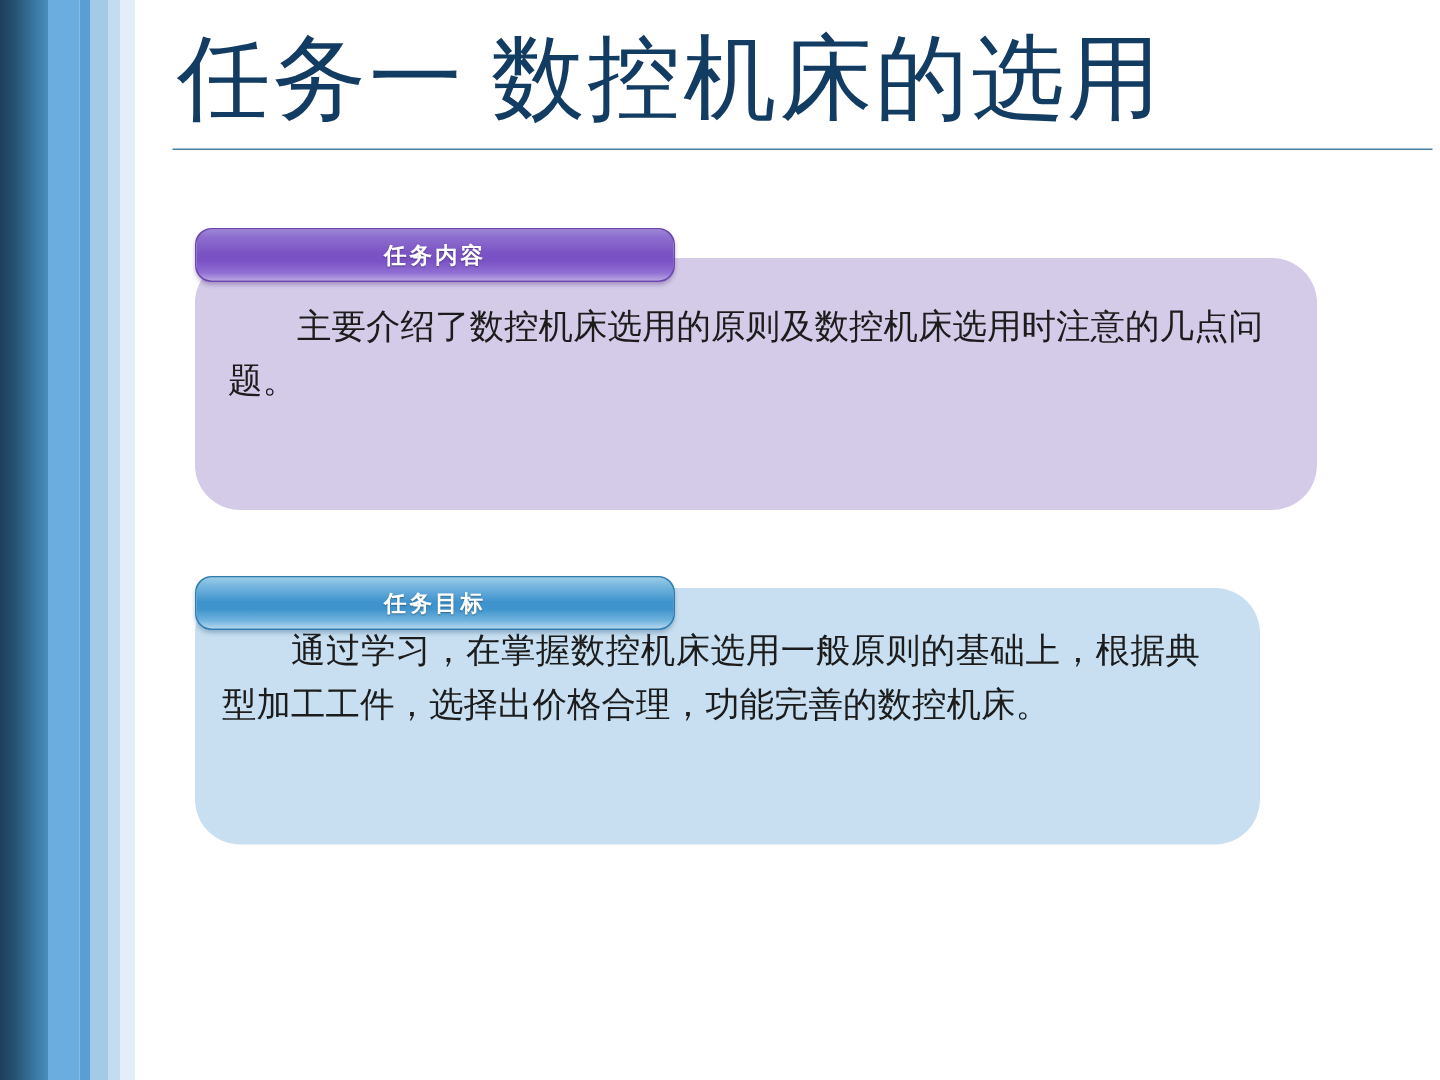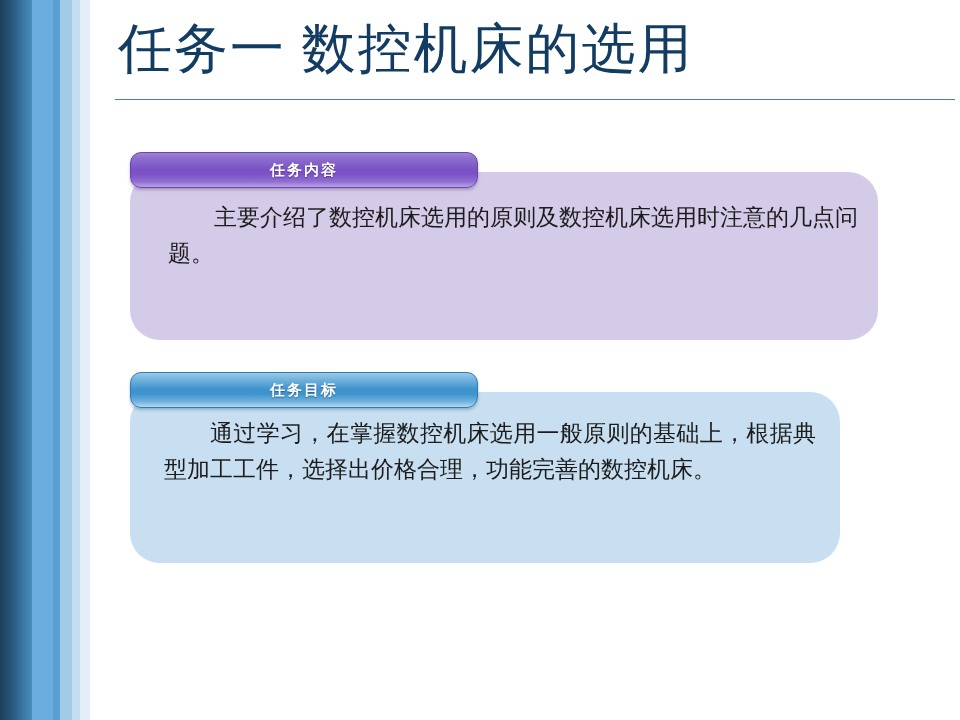--- a/index.html
+++ b/index.html
@@ -46,21 +46,21 @@
   .stripe-3 { left: 53px;  width: 7px;  background: #5a9fd4; }
   .stripe-4 { left: 60px;  width: 12px; background: #a3cbe8; }
   .stripe-5 { left: 72px;  width: 8px;  background: #c3dcef; }
   .stripe-6 { left: 80px;  width: 10px; background: #e4eef8; }
 
   
   .title {
     position: absolute;
     left: 118px;
     top: 22px;
-    font-size: 54px;
+    font-size: 62px;
     line-height: 1.0;
     font-weight: normal;
     color: #133c63;
     letter-spacing: 2px;
     white-space: nowrap;
     font-family: "Liberation Serif", "DejaVu Serif", serif;
   }
   .title-rule {
     position: absolute;
     left: 115px;
@@ -83,21 +83,21 @@
   }
   .section-body.blue {
     background: #c7dff0;
   }
 
   
   .badge {
     position: absolute;
     left: 0;
     top: 0;
-    width: 348px;
+    width: 320px;
     height: 36px;
     border-radius: 11px;
     box-sizing: border-box;
     display: flex;
     align-items: center;
     justify-content: center;
     z-index: 4;
   }
   .badge.purple {
     background: linear-gradient(to bottom,
@@ -113,40 +113,40 @@
   .badge.blue {
     background: linear-gradient(to bottom,
         #9ccbe8 0%,
         #7cb9e0 14%,
         #3e93cd 48%,
         #3f94ce 62%,
         #6fb2dd 84%,
         #b4d8ee 100%);
     border: 1px solid #2f7cb0;
     box-shadow: 0 2px 3px rgba(40,90,130,0.35);
+    margin-top: 12px;
   }
   .badge-label {
     color: #ffffff;
     font-size: 15px;
     font-weight: bold;
     letter-spacing: 2px;
     text-shadow: 0 1px 1px rgba(0,0,0,0.35);
     font-family: "Liberation Serif", "DejaVu Serif", serif;
   }
 
   
   .para {
     position: absolute;
     color: #1c1c1c;
     font-size: 23px;
     line-height: 36px;
     text-indent: 2em;
     text-align: justify;
     font-family: "Liberation Serif", "DejaVu Serif", serif;
-    margin-left: 16px;
   }
 
   
   #section-content { left: 130px; top: 152px; width: 748px; }
   #section-content .section-body { top: 20px; width: 748px; height: 168px; }
   #section-content .para { left: 22px; top: 48px; width: 690px; }
 
   
   #section-goal { left: 130px; top: 372px; width: 710px; }
   #section-goal .section-body { top: 20px; width: 710px; height: 171px; }

